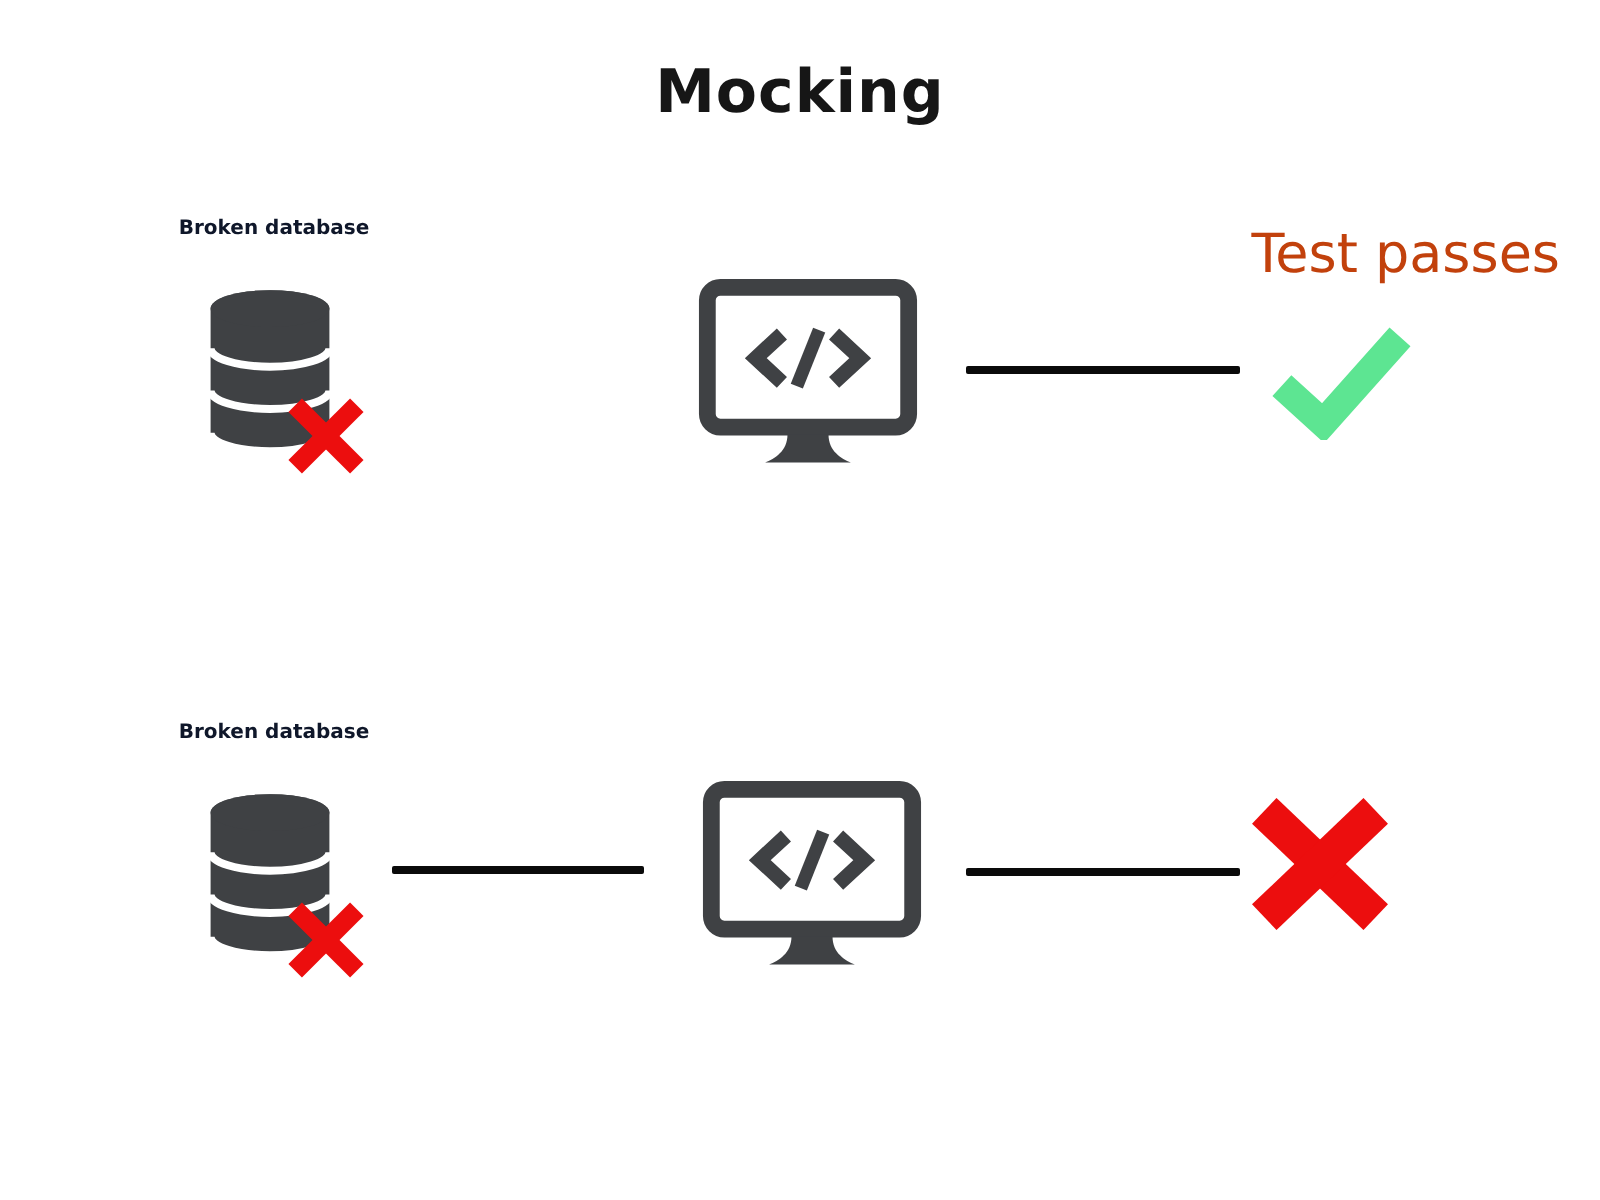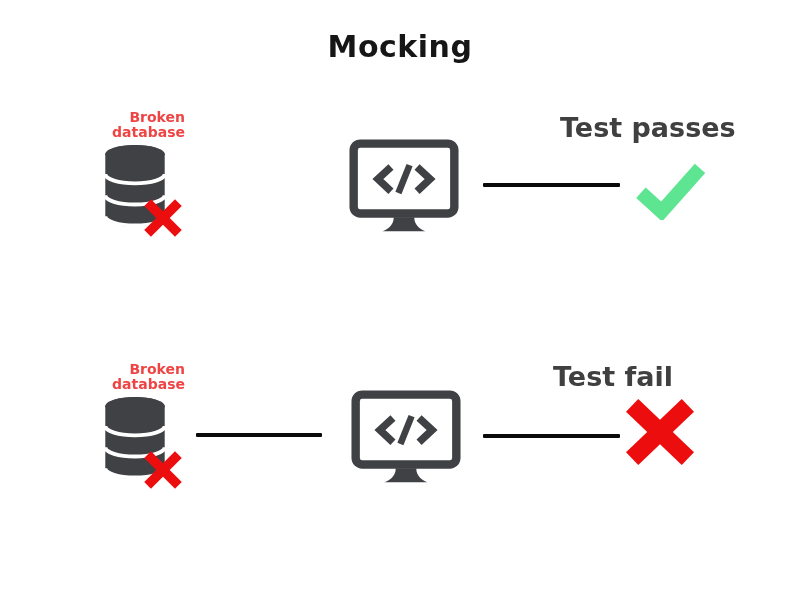--- a/index.html
+++ b/index.html
@@ -15,31 +15,31 @@
   .section-title{
     width:800px;left:0;
     text-align:center;
     font-size:30px;
     font-weight:800;
     letter-spacing:0.5px;
     color:#161616;
   }
   .db-label{
     width:96px;
-    text-align:right;
-    font-size:14px;
+    text-align:center;
+    font-size:10px;
     font-weight:800;
     line-height:1.08;
-    color:#ef4444;
+    color:#0f172a;
   }
   .result-label{
-    text-align:left;
+    text-align:right;
     font-size:27px;
-    font-weight:700;
-    color:#404040;
+    font-weight:400;
+    color:#c2410c;
   }
   .connector{
     height:4px;
     background:#0a0a0a;
     border-radius:1px;
   }
   svg{display:block;}
 </style>
 </head>
 <body>
@@ -114,21 +114,20 @@
       <rect x="6" y="5" width="108" height="75" rx="7" fill="#ffffff" stroke="#3f4144" stroke-width="9"></rect>
       <polyline points="46,30 32,43 46,56" fill="none" stroke="#3f4144" stroke-width="8" stroke-linejoin="miter"></polyline>
       <polyline points="74,30 88,43 74,56" fill="none" stroke="#3f4144" stroke-width="8" stroke-linejoin="miter"></polyline>
       <line x1="54" y1="58" x2="66" y2="28" stroke="#3f4144" stroke-width="7"></line>
       <path d="M49 84 h22 c0 9 7 13 12 15 h-46 c5 -2 12 -6 12 -15 z" fill="#3f4144"></path>
     </svg>
   </div>
 
   <div class="abs connector" style="left:483px;top:434px;width:137px;"></div>
 
-  <div class="abs result-label" style="left:553px;top:361px;width:200px;">Test fail</div>
 
   <div class="abs" style="left:622px;top:399px;">
     <svg width="76" height="66" viewBox="0 0 60 52">
       <line x1="8" y1="5" x2="52" y2="47" stroke="#ec0e0e" stroke-width="14"></line>
       <line x1="52" y1="5" x2="8" y2="47" stroke="#ec0e0e" stroke-width="14"></line>
     </svg>
   </div>
 
 </div>
 

